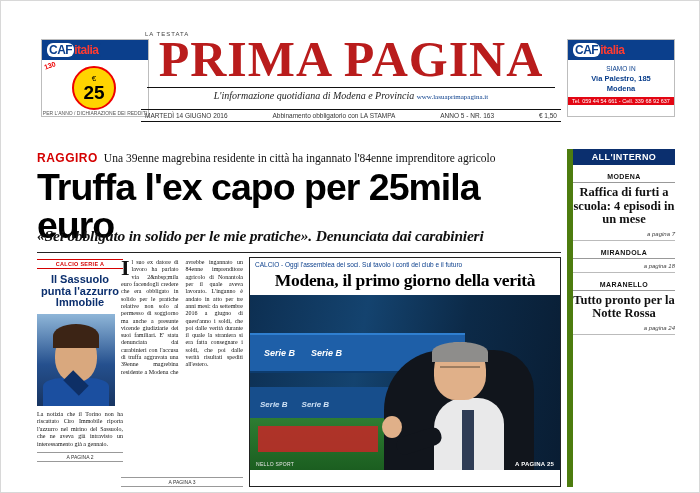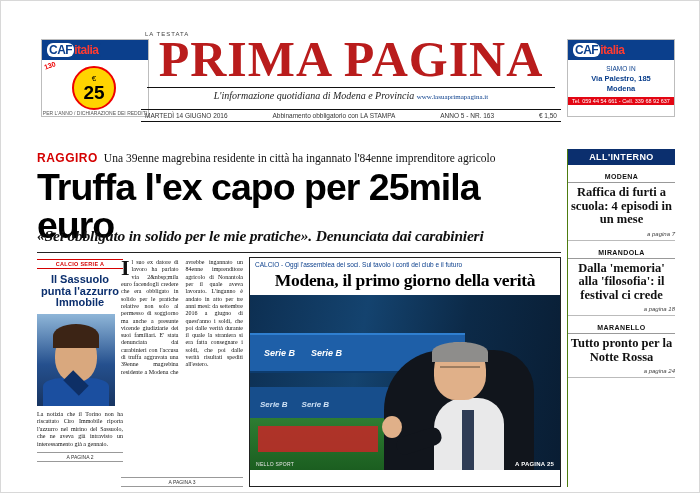--- a/index.html
+++ b/index.html
@@ -289,21 +289,21 @@
   }
   .ph-ref {
     position: absolute; right: 6px; bottom: 3px;
     font-family: "Liberation Sans", sans-serif; font-size: 6px; color: #fff;
     font-weight: bold; letter-spacing: .2px;
   }
 
   
   .rail {
     position: absolute; left: 566px; top: 148px; width: 108px; height: 338px;
-    border-left: 1px solid #4d7c0f;
+    border-left: 6px solid #4d7c0f;
     padding-left: 0;
   }
   .rail-head {
     background: #0b2f6e; color: #fff; font-family: "Liberation Sans", sans-serif;
     font-size: 9px; font-weight: bold; text-align: center; padding: 3px 0;
     letter-spacing: .4px;
   }
   .rail-item { margin-top: 8px; text-align: center; }
   .rail-city {
     font-family: "Liberation Sans", sans-serif; font-size: 7px; font-weight: bold;
@@ -438,21 +438,20 @@
     <div class="rail-head">ALL'INTERNO</div>
 
     <div class="rail-item">
       <div class="rail-city">MODENA</div>
       <div class="rail-title">Raffica di furti a scuola: 4 episodi in un mese</div>
       <div class="rail-page">a pagina 7</div>
     </div>
 
     <div class="rail-item">
       <div class="rail-city">MIRANDOLA</div>
-      <div class="rail-title">Dalla 'memoria' alla 'filosofia': il festival ci crede</div>
       <div class="rail-page">a pagina 18</div>
     </div>
 
     <div class="rail-item">
       <div class="rail-city">MARANELLO</div>
       <div class="rail-title">Tutto pronto per la Notte Rossa</div>
       <div class="rail-page">a pagina 24</div>
     </div>
   </div>
 

